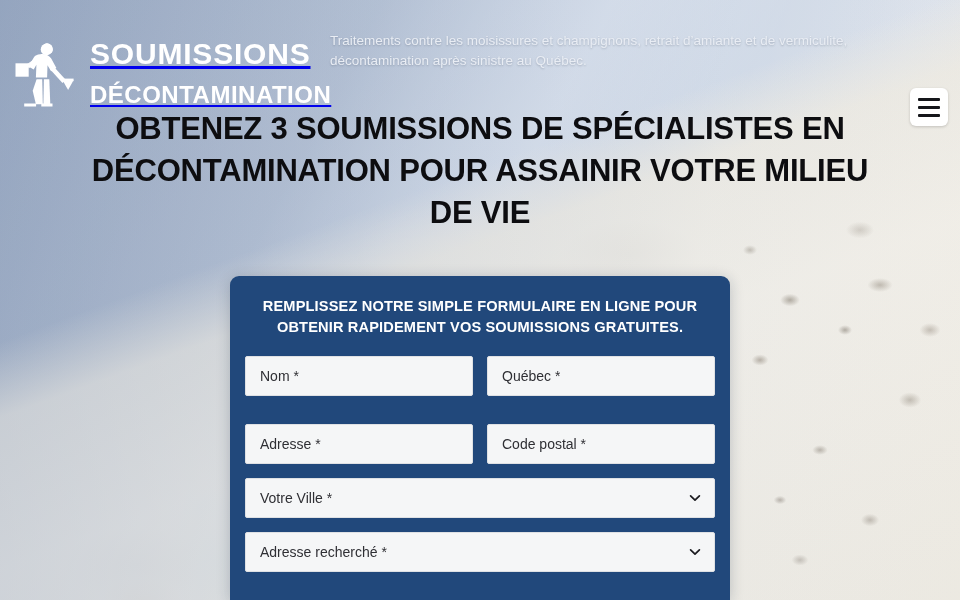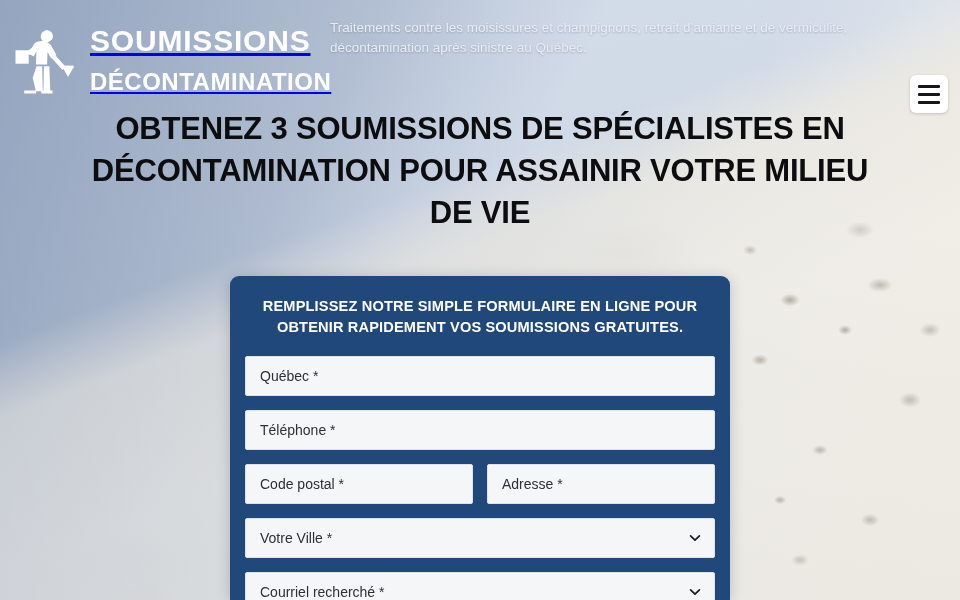--- a/index.html
+++ b/index.html
@@ -51,21 +51,21 @@
       linear-gradient(105deg, #93a4be 0%, #a6b4ca 22%, #bcc8da 46%, #cdd7e5 66%, #dfe4ec 82%, #e9eaea 100%);
     background-repeat:no-repeat;
   }
   .bg-tint {
     position:absolute; inset:0;
     background:linear-gradient(100deg, rgba(150,166,192,.42) 0%, rgba(175,189,210,.26) 40%, rgba(210,220,232,.10) 70%, rgba(230,232,230,0) 100%);
   }
 
   
   .header {
-    position:absolute; top:0; left:0; right:0; height:112px;
+    position:absolute; top:13px; left:0; right:0; height:112px;
     z-index:20;
   }
   .logo {
     position:absolute; left:12px; top:26px;
     display:flex; align-items:center; gap:12px;
   }
   .logo-mark { width:66px; height:68px; flex:none; }
   .logo-text { color:#ffffff; line-height:1; }
   .logo-line1 {
     font-size:30px; font-weight:700; letter-spacing:.8px;
@@ -201,53 +201,53 @@
 
   <div class="hero">
     <h1>OBTENEZ 3 SOUMISSIONS DE SPÉCIALISTES EN DÉCONTAMINATION POUR ASSAINIR VOTRE MILIEU DE VIE</h1>
   </div>
 
   <div class="form-panel">
     <div class="form-title">REMPLISSEZ NOTRE SIMPLE FORMULAIRE EN LIGNE POUR OBTENIR RAPIDEMENT VOS SOUMISSIONS GRATUITES.</div>
 
     <div class="form-row">
       <label class="field">
+        <span class="ph">Nom *</span>
+      </label>
+      <label class="field">
         <span class="ph">Québec *</span>
       </label>
     </div>
 
     <div class="form-row">
-      <label class="field">
-        <span class="ph">Téléphone *</span>
-      </label>
-    </div>
-
-    <div class="form-row">
+    </div>
+
+    <div class="form-row">
+      <label class="field">
+        <span class="ph">Adresse *</span>
+      </label>
       <label class="field">
         <span class="ph">Code postal *</span>
-      </label>
-      <label class="field">
-        <span class="ph">Adresse *</span>
       </label>
     </div>
 
     <div class="form-row">
       <div class="field select full">
         <span class="ph">Votre Ville *</span>
         <span class="chev">
           <svg viewBox="0 0 12 12" width="12" height="12" aria-hidden="true">
             <path d="M1.6 3.8 6 8.2l4.4-4.4" fill="none" stroke="#1c1c20" stroke-width="1.7" stroke-linecap="round" stroke-linejoin="round"></path>
           </svg>
         </span>
       </div>
     </div>
 
     <div class="form-row">
       <div class="field select full">
-        <span class="ph">Courriel recherché *</span>
+        <span class="ph">Adresse recherché *</span>
         <span class="chev">
           <svg viewBox="0 0 12 12" width="12" height="12" aria-hidden="true">
             <path d="M1.6 3.8 6 8.2l4.4-4.4" fill="none" stroke="#1c1c20" stroke-width="1.7" stroke-linecap="round" stroke-linejoin="round"></path>
           </svg>
         </span>
       </div>
     </div>
 
   </div>
 

